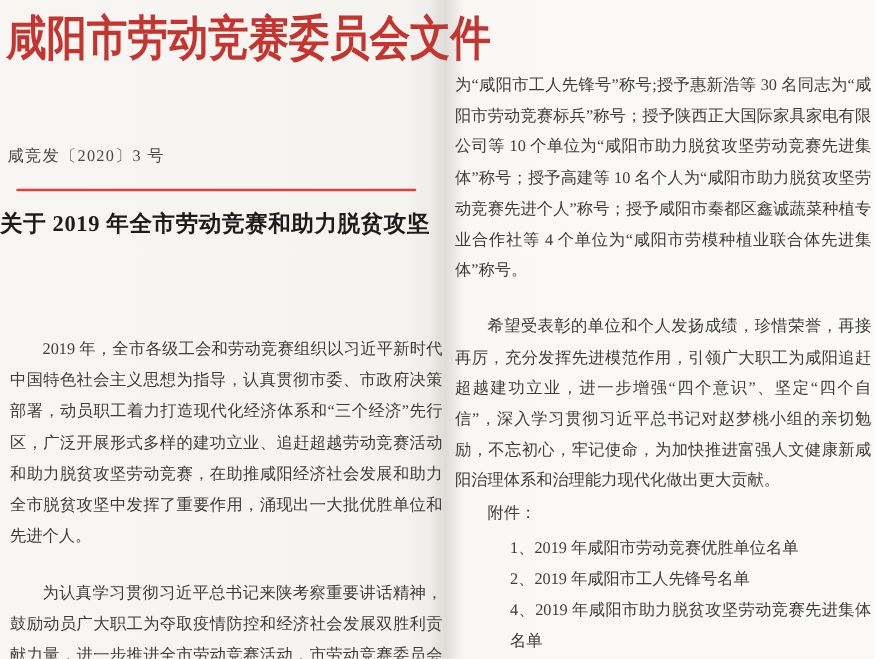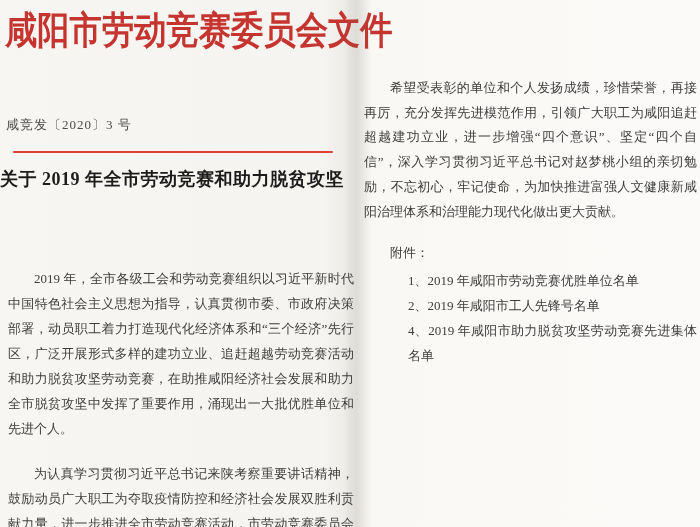--- a/index.html
+++ b/index.html
@@ -33,21 +33,21 @@
     text-align:left; font-size:18px; font-weight:700; color:#1c1c1c;
     line-height:27px; letter-spacing:.5px;
   }
   .col {
     position:absolute; font-size:13px; color:#3d3d3d;
     text-align:justify;
   }
   .col-left  { top:246px; left:8px;   width:346px; line-height:25px; }
   .col-right { top:56px;  left:364px; width:333px; line-height:24.7px; }
   .indent { text-indent:2em;margin-top:20px; }
-  .attach-label { text-indent:2em; margin-top:17px; }
+  .attach-label { text-indent:2em; margin-top:1px; }
   .attach-list { list-style:none; margin-top:2px; }
   .attach-list li { padding-left:44px; line-height:25px; }
   
   .spine {
     position:absolute; top:0; left:344px; width:28px; height:527px;
     background:linear-gradient(90deg,rgba(0,0,0,0) 0%,rgba(110,105,98,.14) 45%,rgba(0,0,0,0) 100%);
     pointer-events:none;
   }
 </style>
 </head>
@@ -66,20 +66,21 @@
   </div>
 
   <div class="col col-left">
     <p class="indent">2019 年，全市各级工会和劳动竞赛组织以习近平新时代中国特色社会主义思想为指导，认真贯彻市委、市政府决策部署，动员职工着力打造现代化经济体系和“三个经济”先行区，广泛开展形式多样的建功立业、追赶超越劳动竞赛活动和助力脱贫攻坚劳动竞赛，在助推咸阳经济社会发展和助力全市脱贫攻坚中发挥了重要作用，涌现出一大批优胜单位和先进个人。</p>
     <p class="indent">为认真学习贯彻习近平总书记来陕考察重要讲话精神，鼓励动员广大职工为夺取疫情防控和经济社会发展双胜利贡献力量，进一步推进全市劳动竞赛活动，市劳动竞赛委员会决定：授予咸阳纺织集团有限公司等 20 个单位为“咸阳市劳动竞赛优胜单位”称号;授予中国石油长庆石化运行保障部仪表检修班等 20 个班组</p>
   </div>
 
   <div class="spine"></div>
 
   <div class="col col-right">
+    <p>为“咸阳市工人先锋号”称号;授予惠新浩等 30 名同志为“咸阳市劳动竞赛标兵”称号；授予陕西正大国际家具家电有限公司等 10 个单位为“咸阳市助力脱贫攻坚劳动竞赛先进集体”称号；授予高建等 10 名个人为“咸阳市助力脱贫攻坚劳动竞赛先进个人”称号；授予咸阳市秦都区鑫诚蔬菜种植专业合作社等 4 个单位为“咸阳市劳模种植业联合体先进集体”称号。</p>
     <p class="indent">希望受表彰的单位和个人发扬成绩，珍惜荣誉，再接再厉，充分发挥先进模范作用，引领广大职工为咸阳追赶超越建功立业，进一步增强“四个意识”、坚定“四个自信”，深入学习贯彻习近平总书记对赵梦桃小组的亲切勉励，不忘初心，牢记使命，为加快推进富强人文健康新咸阳治理体系和治理能力现代化做出更大贡献。</p>
     <p class="attach-label">附件：</p>
     <ul class="attach-list">
       <li>1、2019 年咸阳市劳动竞赛优胜单位名单</li>
       <li>2、2019 年咸阳市工人先锋号名单</li>
       <li>4、2019 年咸阳市助力脱贫攻坚劳动竞赛先进集体名单</li>
 
     </ul>
   </div>
 

